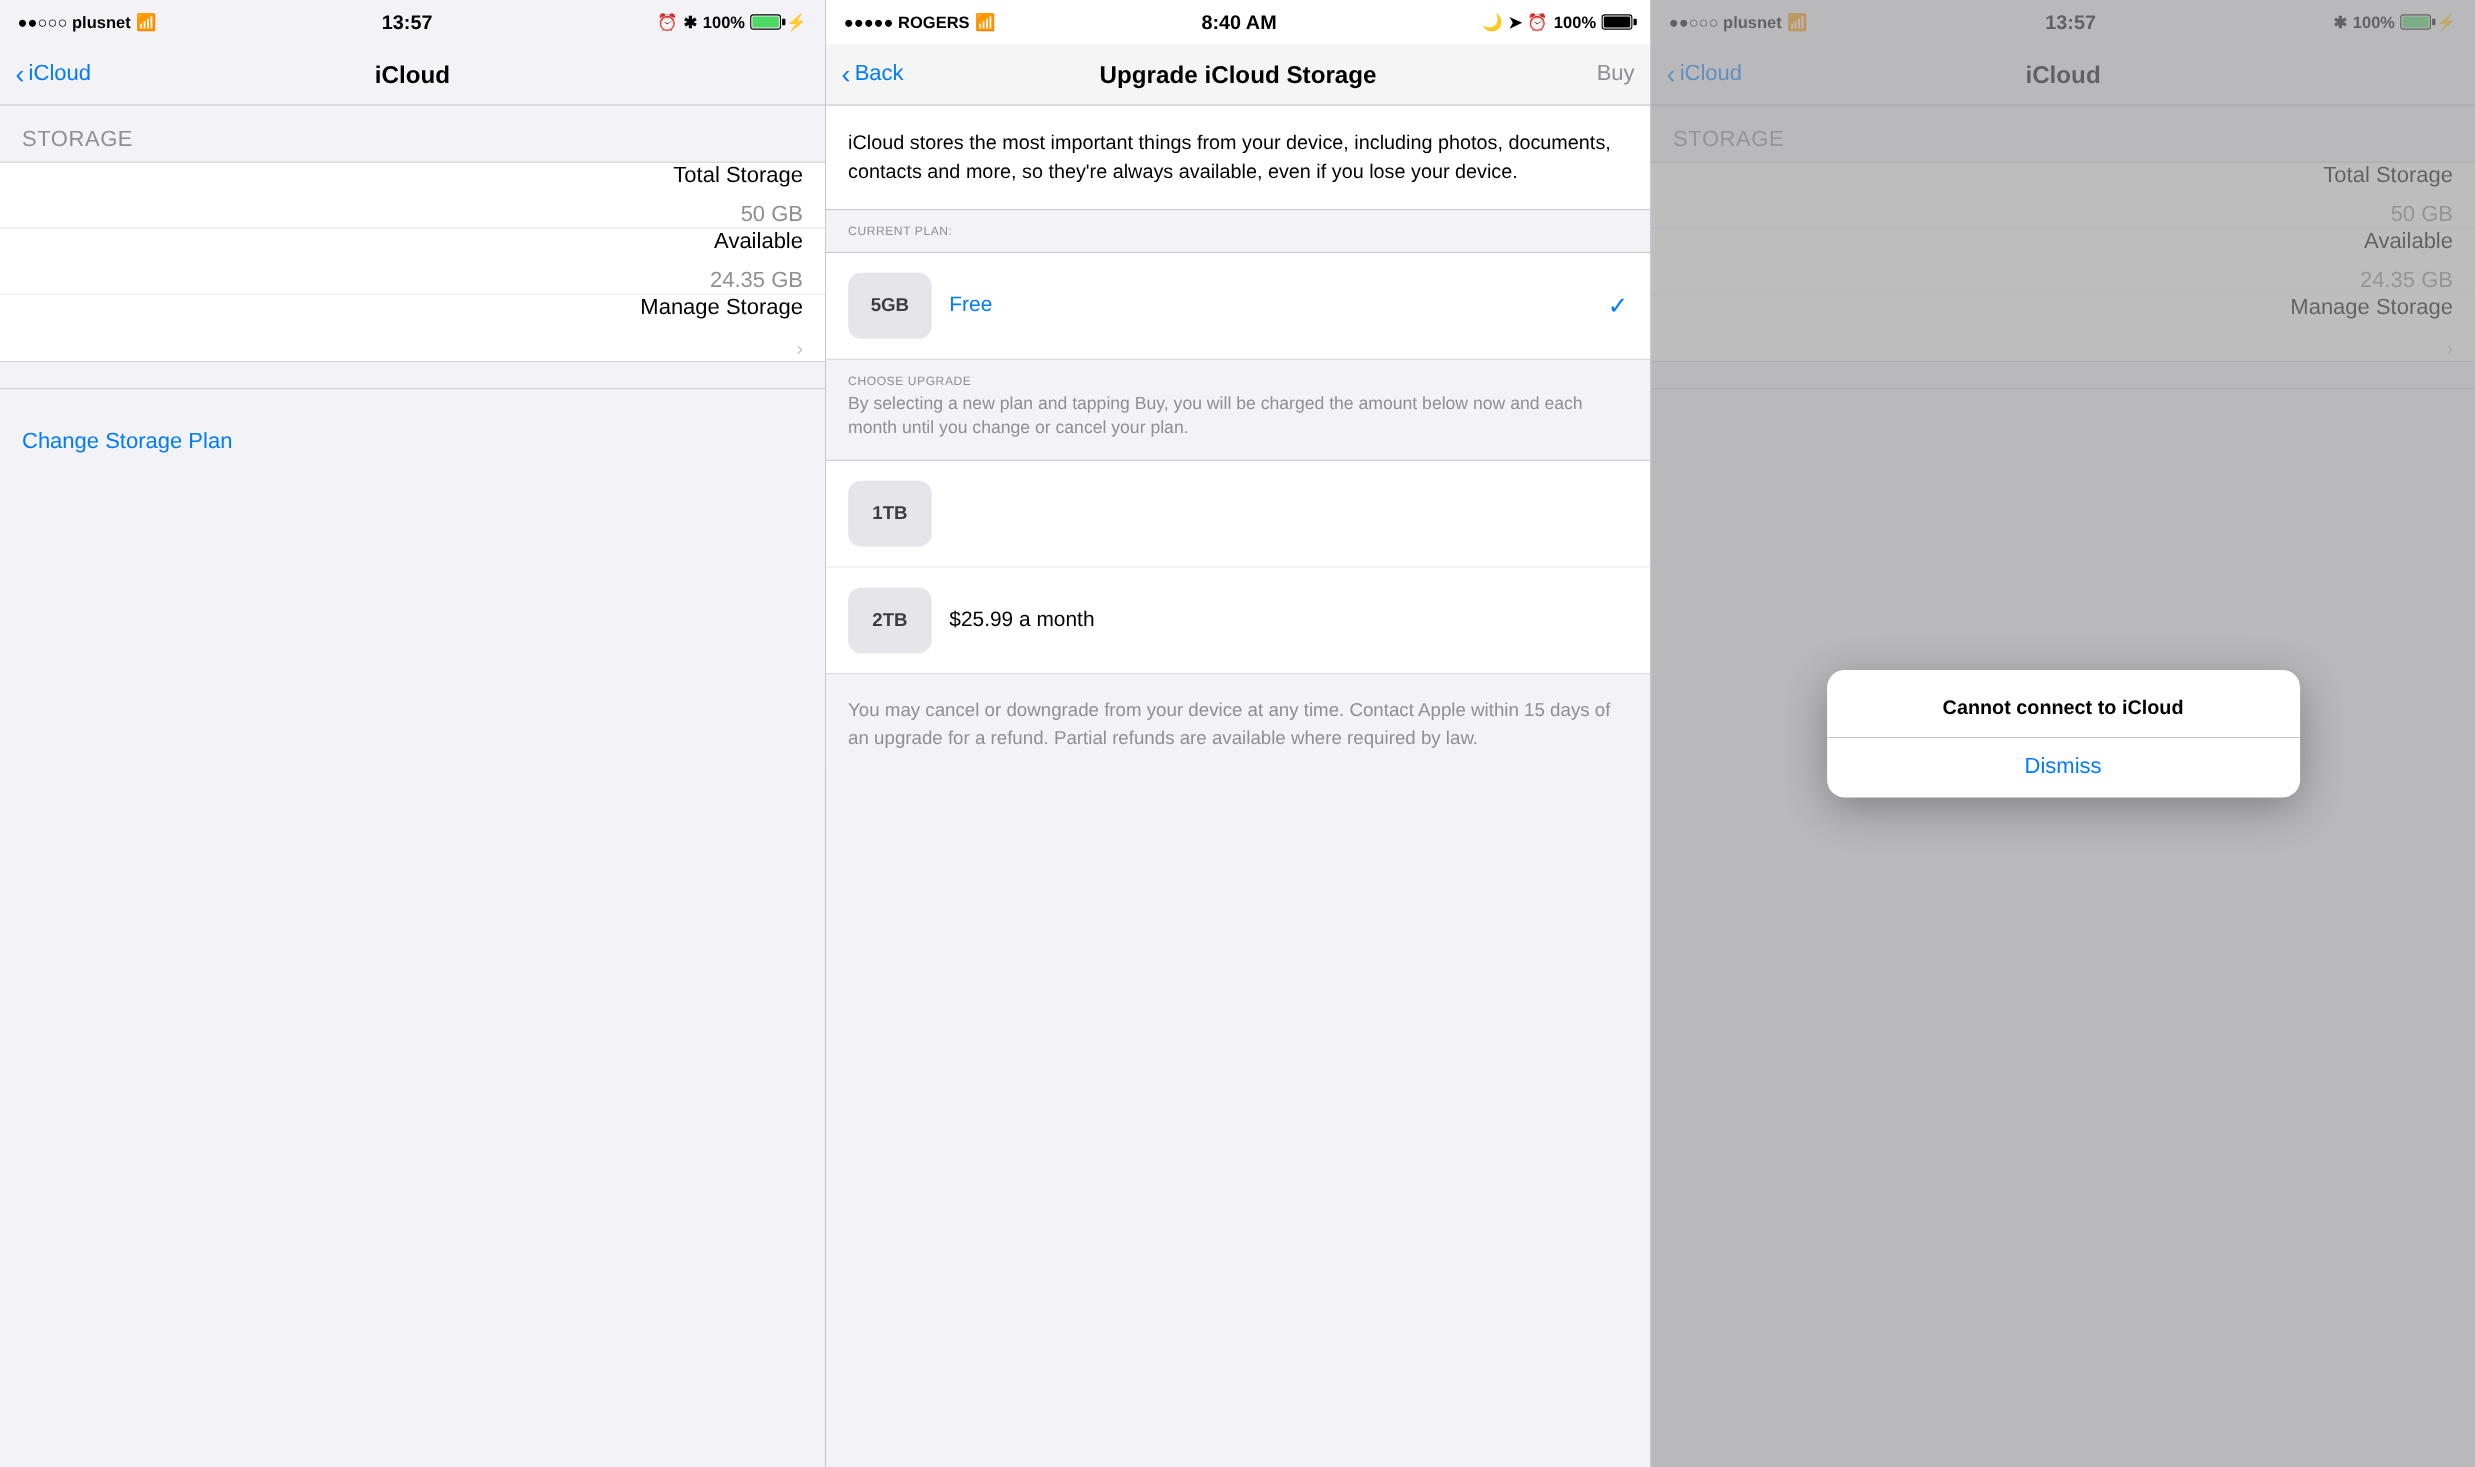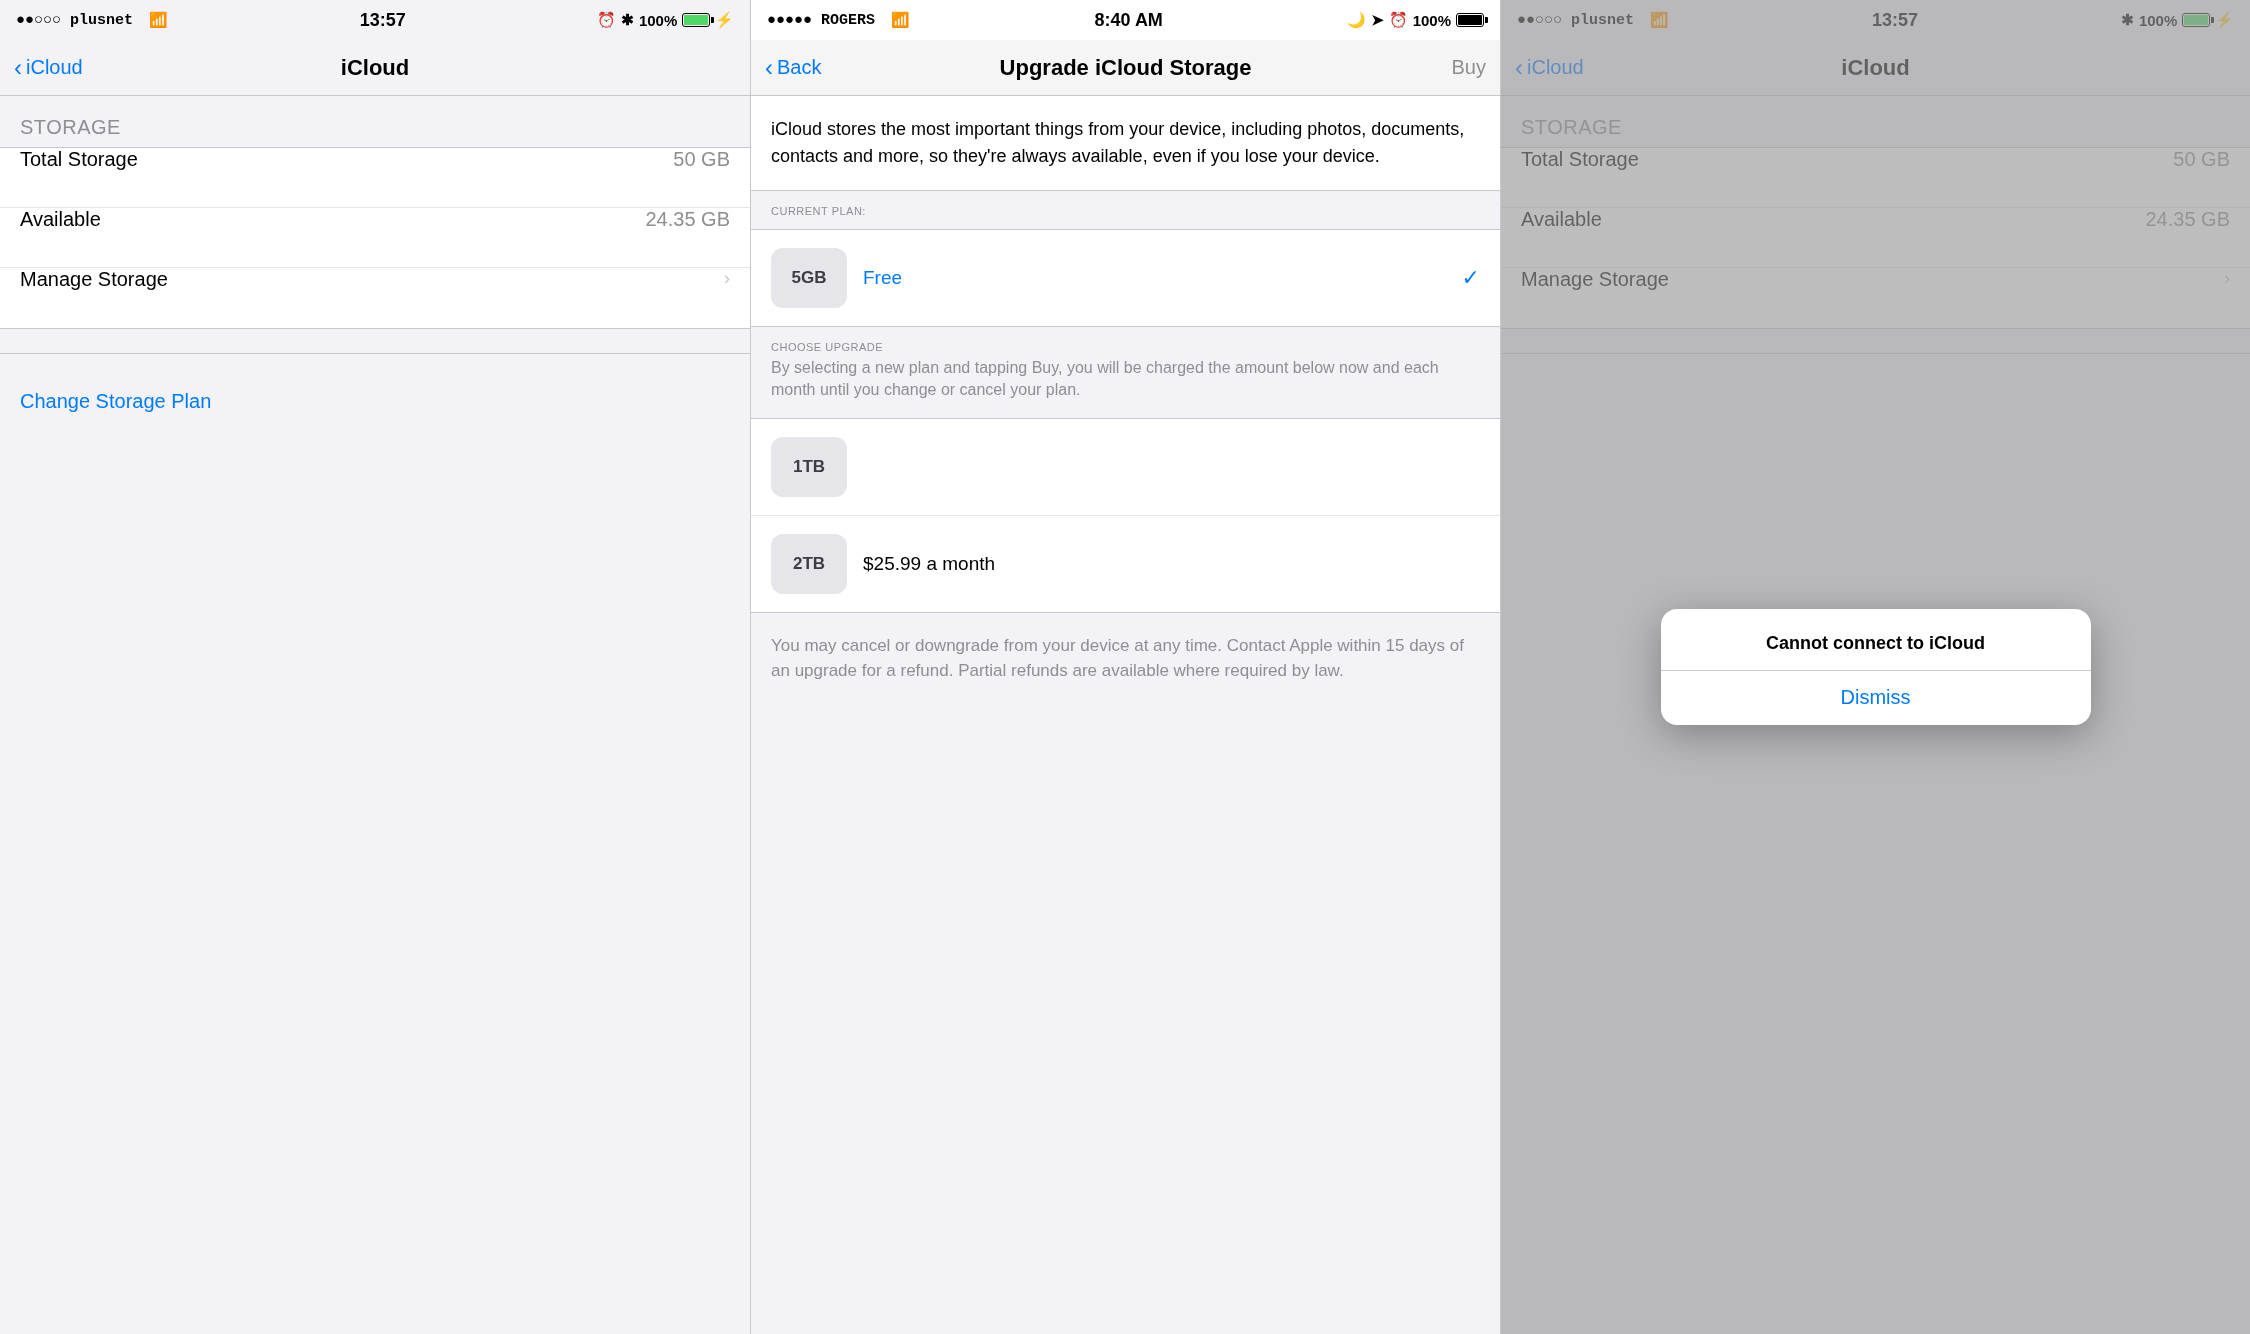--- a/index.html
+++ b/index.html
@@ -26,21 +26,21 @@
     .status-bar {
       height: 40px;
       display: flex;
       align-items: center;
       justify-content: space-between;
       padding: 0 16px;
       background: #f2f2f7;
       font-size: 18px;
       font-weight: 600;
     }
-    .status-left { display: flex; align-items: center; gap: 16px; font-size: 15px; font-family: Liberation Mono, monospace; }
+    .status-left { display: flex; align-items: center; gap: 5px; font-size: 15px; }
     .status-center { font-size: 18px; font-weight: 600; }
     .status-right { display: flex; align-items: center; gap: 5px; font-size: 15px; }
     .battery-icon {
       display: inline-flex;
       align-items: center;
       width: 28px;
       height: 14px;
       border: 1.5px solid #000;
       border-radius: 3px;
       position: relative;
@@ -130,26 +130,27 @@
     }
 
     
     .list-group {
       background: #fff;
       border-top: 0.5px solid #c8c7cc;
       border-bottom: 0.5px solid #c8c7cc;
     }
     .list-item {
       display: flex;
-      align-items: flex-start;
+      align-items: flex-end;
       justify-content: space-between;
       padding: 0 20px;
       min-height: 60px;
       border-bottom: 0.5px solid #e5e5ea;
       background: #fff;
+      flex-direction: column;
     }
     .list-item:last-child { border-bottom: none; }
     .list-item-label {
       font-size: 20px;
       color: #000;
     }
     .list-item-value {
       font-size: 20px;
       color: #8e8e93;
     }

